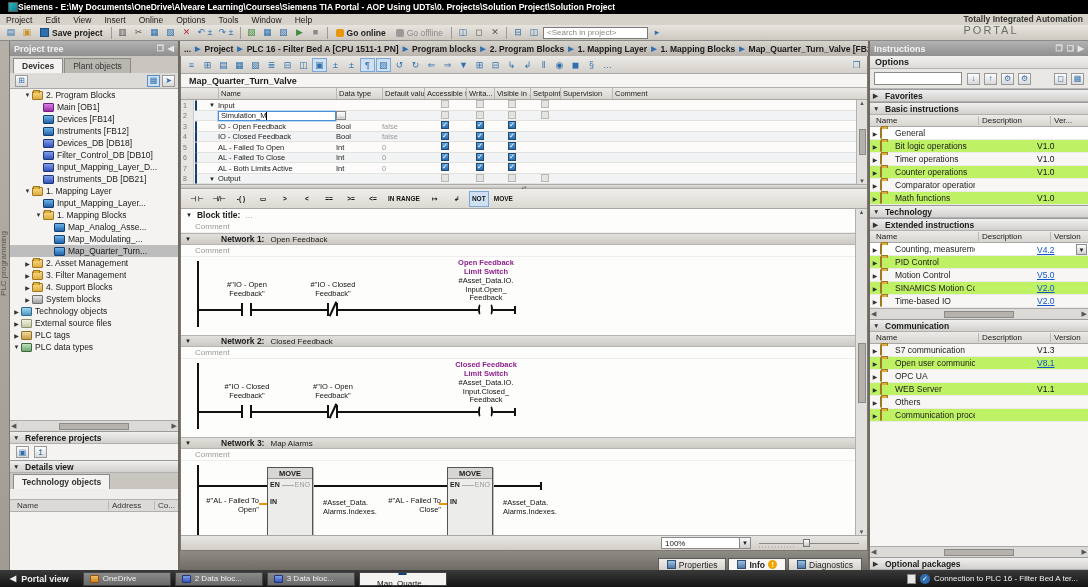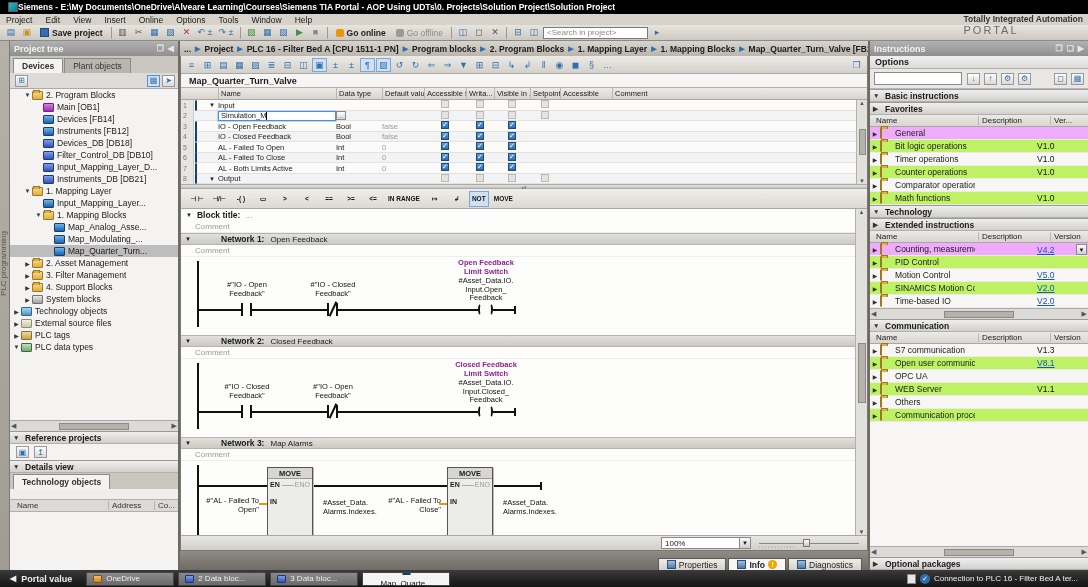--- a/index.html
+++ b/index.html
@@ -169,21 +169,21 @@
   
   #rpanel { width:220px; display:flex; flex-direction:column; background:#efeeec; border-left:2px solid #6f6b63; }
   #opt-row { height:13px; background:linear-gradient(#efefef,#dddbd7); border-bottom:1px solid #b0b0b0; font-weight:bold; font-size:9px; display:flex; align-items:center; padding-left:5px; }
   #search-row { height:20px; display:flex; align-items:center; gap:3px; padding:0 4px; background:#e9e7e3; border-bottom:1px solid #b8b8b8; }
   #instr-search { width:88px; height:13px; background:#fff; border:1px solid #8a8a8a; }
   .rlist-hdr { height:12px; display:grid; grid-template-columns:105px 72px 1fr; background:linear-gradient(#eceae6,#d8d5cf); border-bottom:1px solid #a8a8a8; font-size:8px; align-items:center; padding-left:3px; }
   .rlist-hdr span { border-left:1px solid #b8b8b8; padding-left:3px; }
   .rlist-hdr span:first-child { border-left:none; }
   .rrow { height:13px; display:grid; grid-template-columns:10px 15px 80px 62px 1fr; align-items:center; font-size:8.5px; background:#f7f6f4; border-bottom:1px solid #eceae6; white-space:nowrap; }
   .rrow.alt { background:#bef264; }
-  .rrow.selected { background:#f0abfc; }
+  .rrow.selected { background:#ffffff; }
   .rrow .arr { font-size:6px; text-align:center; color:#333; }
   .rrow .lbl { overflow:hidden; }
   .rrow .ver { color:#111; }
   .rrow .ver.link { color:#1155cc; text-decoration:underline; }
   .rrow .dd-btn { width:11px; height:11px; border:1px solid #8a8a8a; background:linear-gradient(#fdfdfd,#d0d0d0); font-size:6px; text-align:center; line-height:10px; justify-self:end; margin-right:1px; }
   .rfolder { width:11px; height:8px; border-radius:1px; background:linear-gradient(#f5d98a,#e0ad3e); border:1px solid #a07820; position:relative; }
   .rfolder::after { content:""; position:absolute; left:0; top:-2px; width:5px; height:2px; background:#e0ad3e; border:1px solid #a07820; border-bottom:none; }
   #rfill { flex:1; background:#f7f6f4; }
   .rel { position:relative; }
 
@@ -613,21 +613,21 @@
           <span></span>
             <span></span>
             <span></span>
           <span class="hc">Name</span>
           <span class="hc">Data type</span>
           <span class="hc">Default value</span>
           <span class="hc">Accessible f...</span>
           <span class="hc">Writa...</span>
           <span class="hc">Visible in ...</span>
           <span class="hc">Setpoint</span>
-          <span class="hc">Accessible</span>
+          <span class="hc">Supervision</span>
           <span class="hc">Comment</span>
         </div>
         <div id="ifbody">
 
             <div class="ifrow ifgrid">
               <span class="rnum">1</span>
               <span><span class="ricon"></span></span>
               <span class="rarr">▼</span>
               <span class="nm"><span>Input</span></span>
               <span><span></span></span>
@@ -928,27 +928,27 @@
         </span>
       <span style="flex:1;"></span>
       <span style="display:flex;gap:2px;">
 
       <span class="mini-ic">◻</span>
           <span class="mini-ic">▦</span>
         </span>
     </div>
 
     <div class="sec-hdr">
+        <span class="caret">▶</span>
+        <span>Favorites</span>
+      </div>
+
+    <div class="sec-hdr">
         <span class="caret">▼</span>
         <span>Basic instructions</span>
-      </div>
-
-    <div class="sec-hdr">
-        <span class="caret">▶</span>
-        <span>Favorites</span>
       </div>
     <div class="rlist-hdr">
       <span>Name</span>
         <span>Description</span>
         <span>Ver...</span>
     </div>
     <div class="rel">
 
         <div class="rrow selected">
           <span class="arr">▶</span>
@@ -1144,21 +1144,21 @@
     <div class="sec-hdr">
         <span class="caret">▶</span>
         <span>Optional packages</span>
       </div>
   </div>
 </div>
 
 <div id="taskbar">
   <span id="portalview">
       <span class="tri">◀</span>
-      <span>Portal value</span>
+      <span>Portal view</span>
     </span>
   <span style="display:flex;align-items:center;">
 
       <span class="task-tab">
         <span class="ttic ov"></span>
         <span>OneDrive</span>
       </span>
 
       <span class="task-tab">
         <span class="ttic db"></span>

